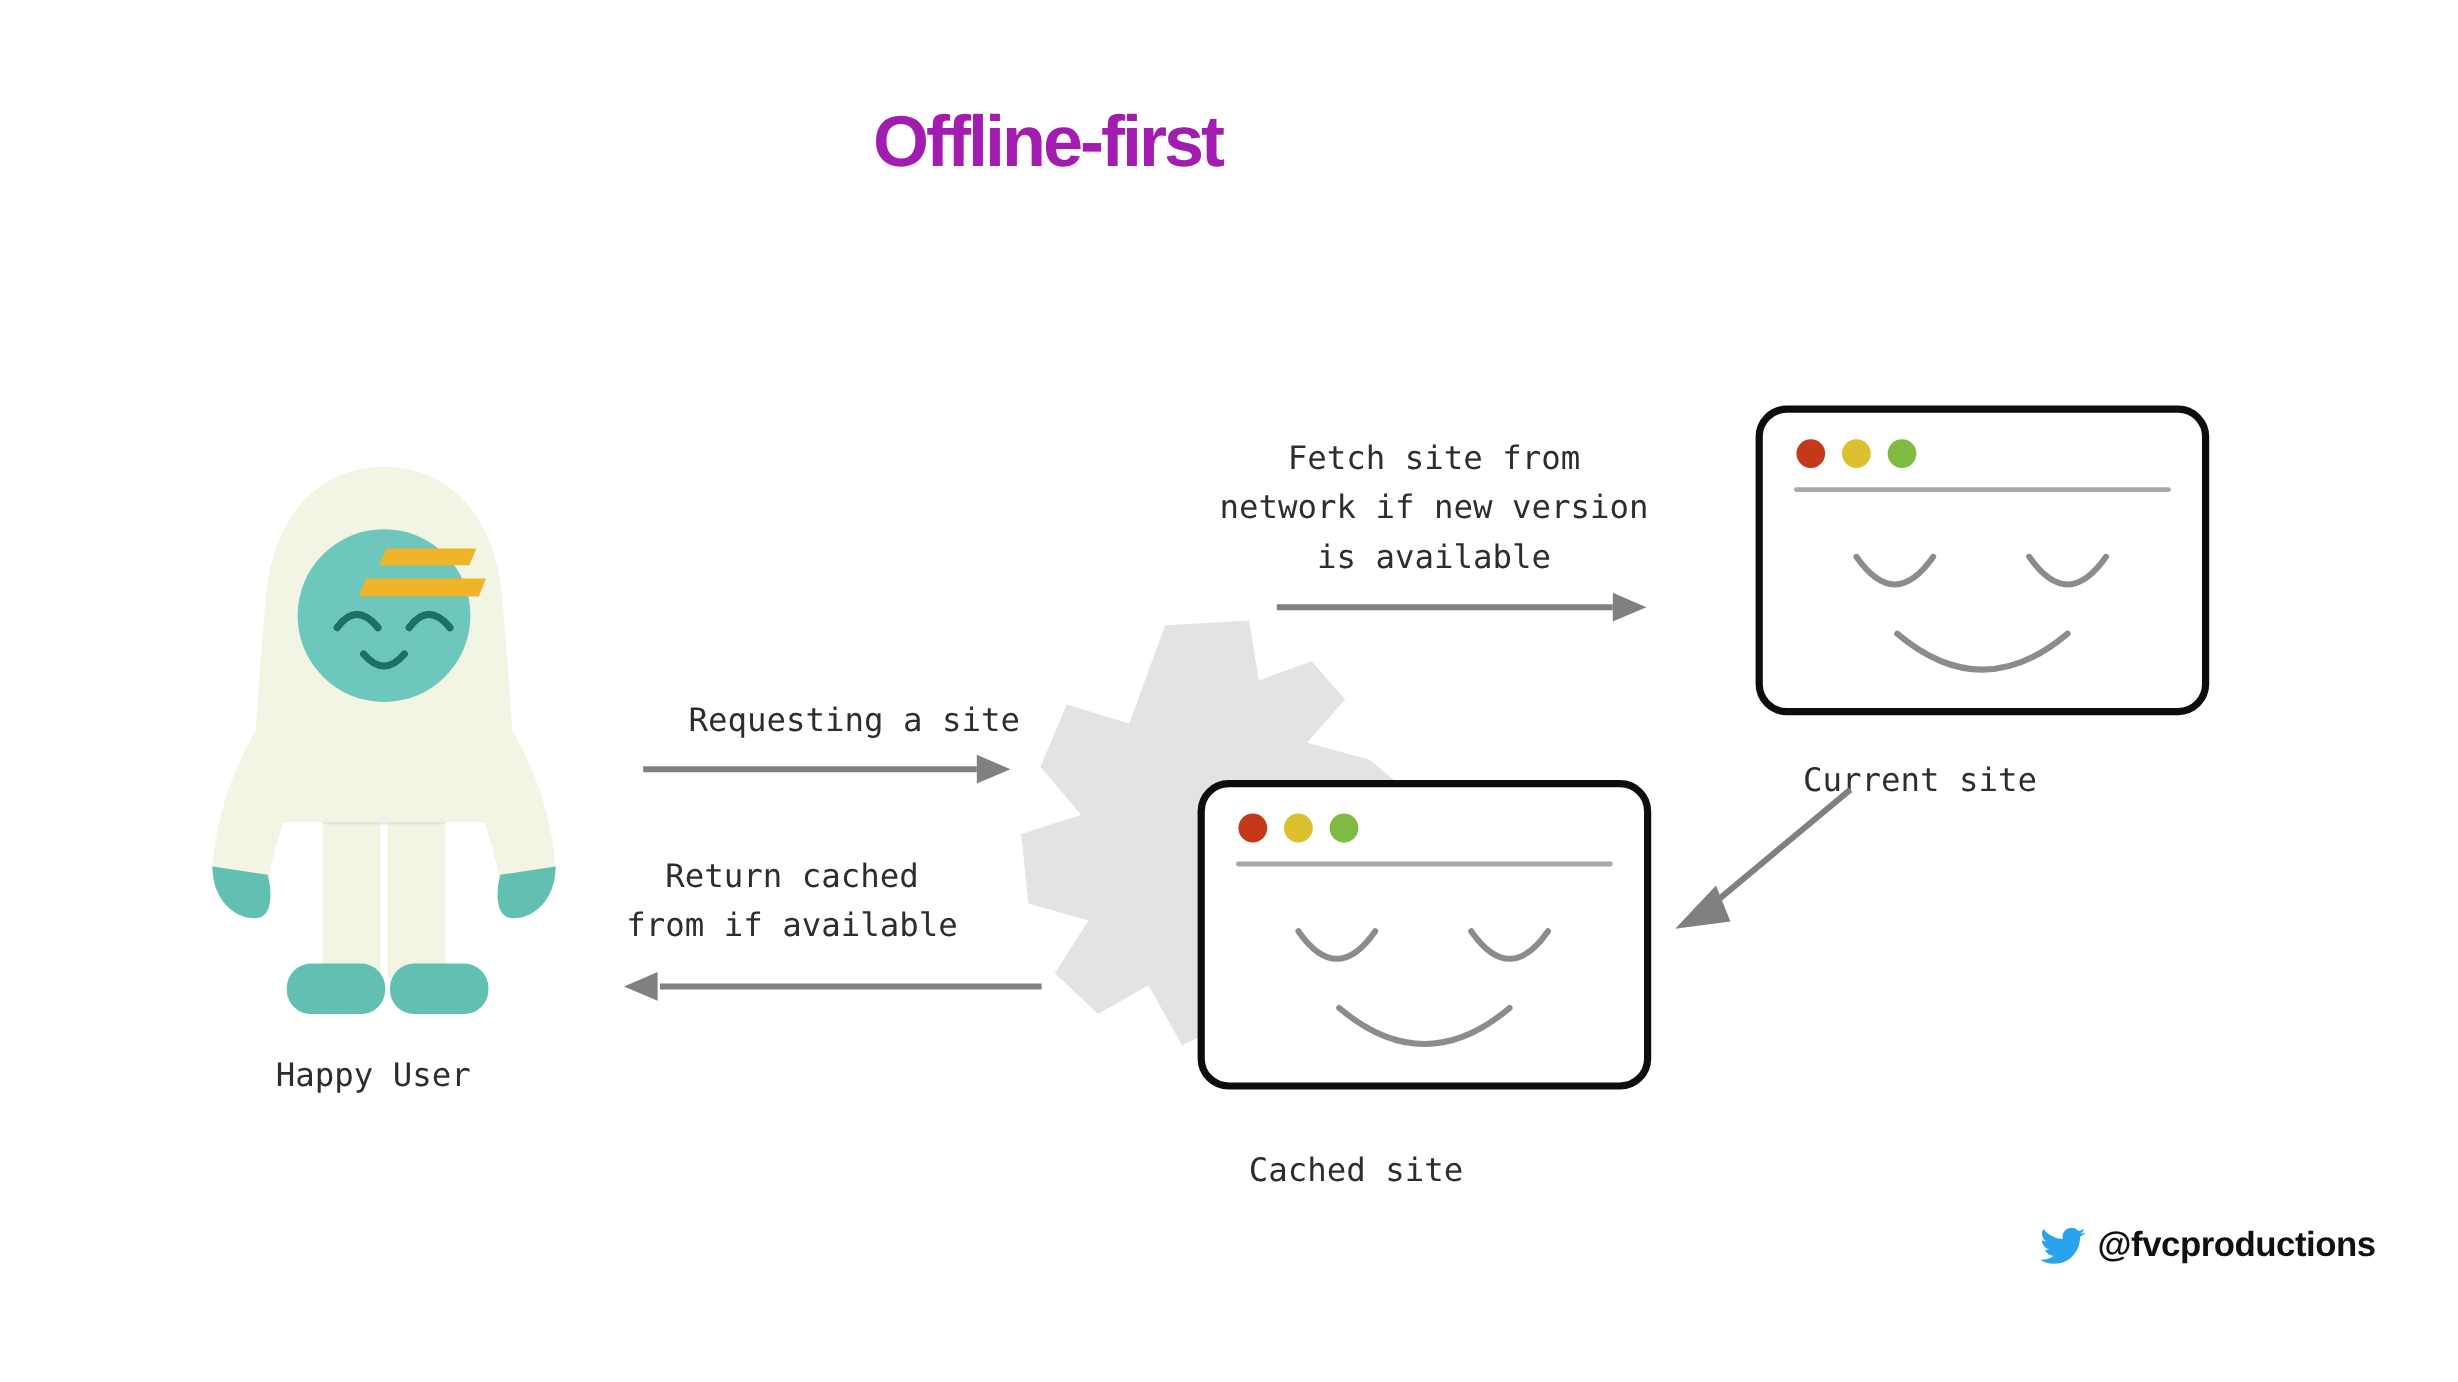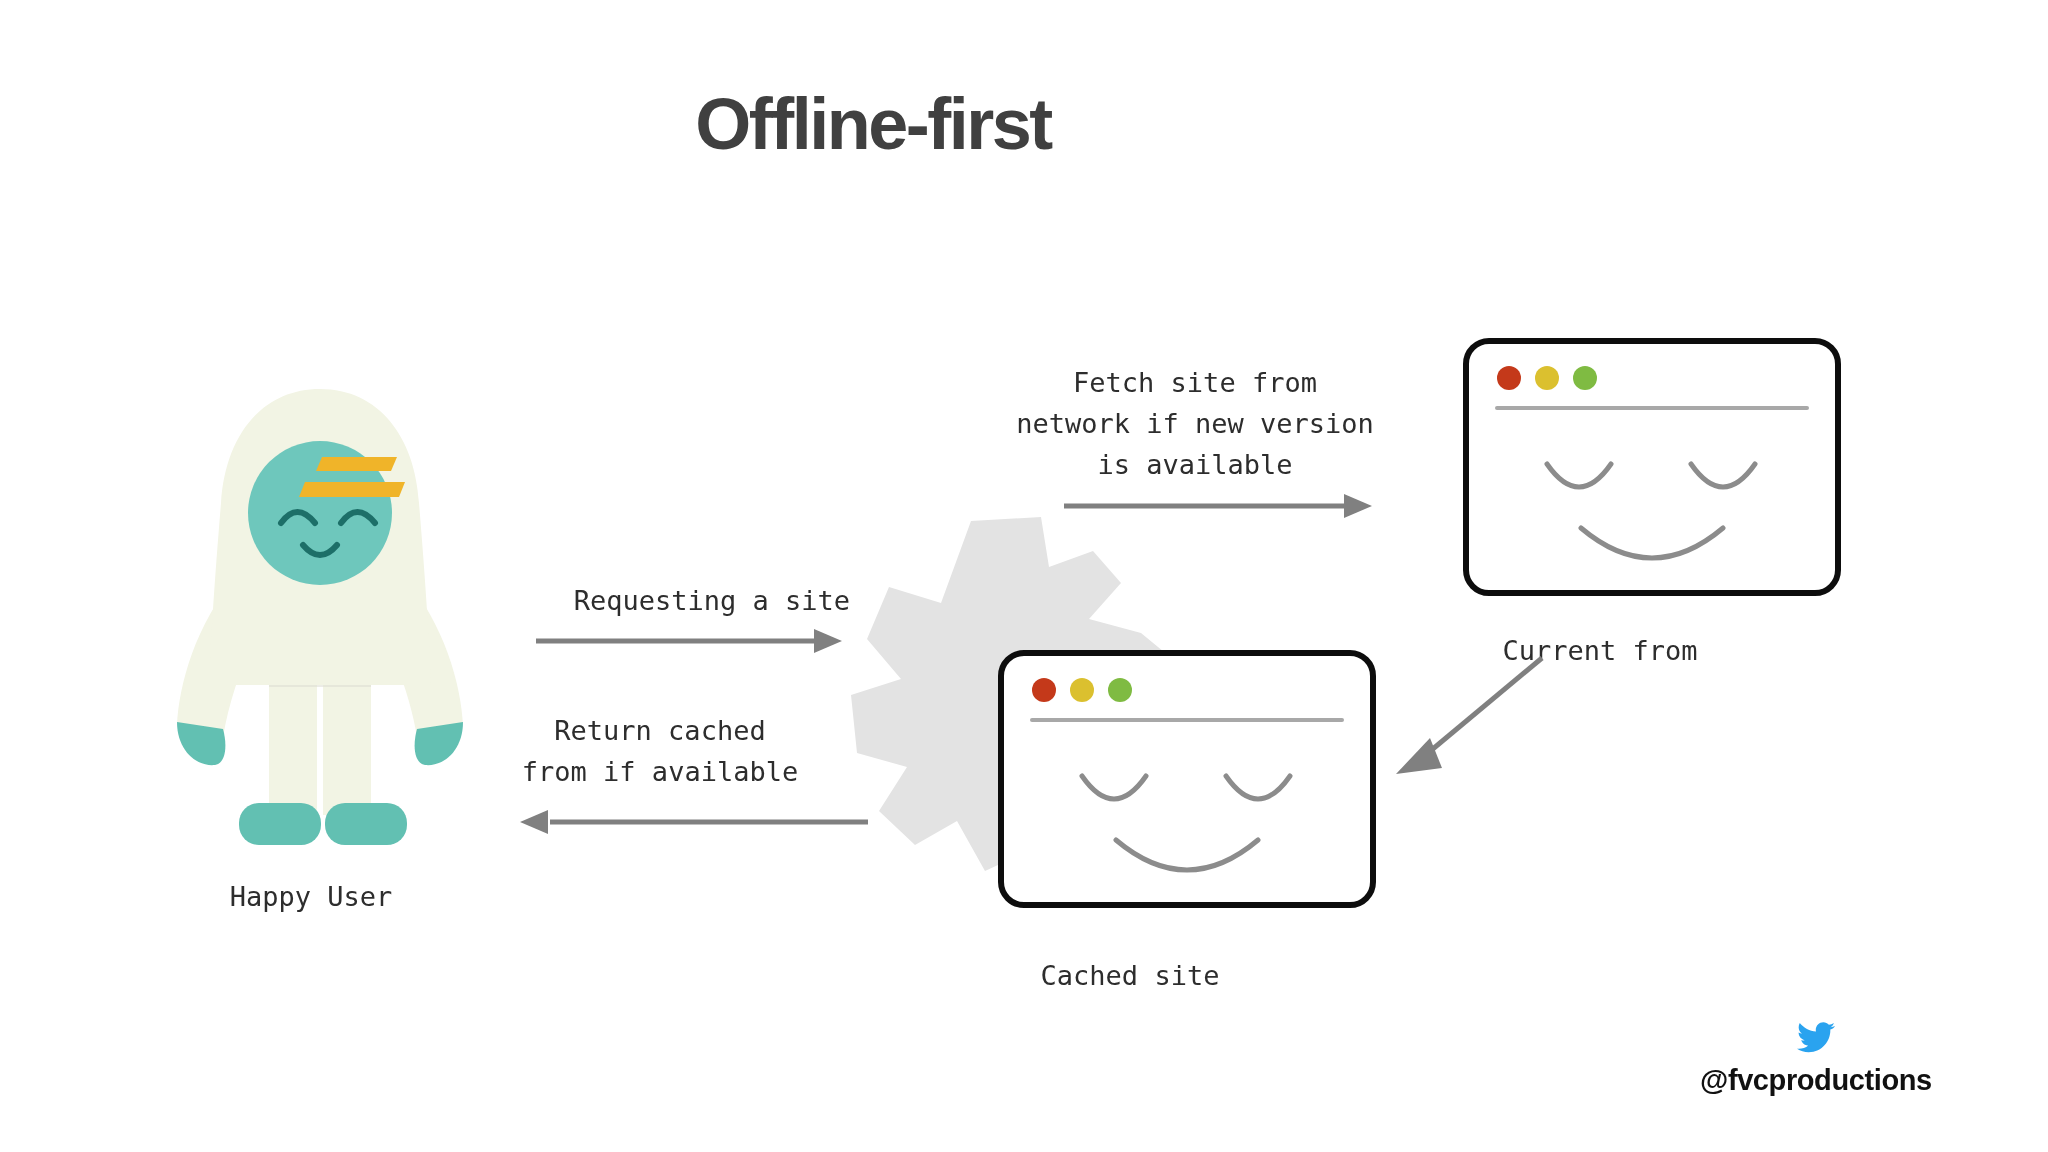--- a/index.html
+++ b/index.html
@@ -21,23 +21,23 @@
 
   
   #page-title {
     position: absolute;
     left: 0;
     top: 88px;
     width: 1746px;
     text-align: center;
     font-family: "Liberation Sans", sans-serif;
     font-weight: bold;
-    font-size: 72px;
+    font-size: 60px;
     letter-spacing: -2.5px;
-    color: #404040;
+    color: #a21caf;
     line-height: 1;
   }
 
   
   .mono-label {
     position: absolute;
     font-family: "DejaVu Sans Mono", "Liberation Mono", monospace;
     font-size: 27px;
     line-height: 41px;
     color: #2d2d2d;
@@ -149,21 +149,20 @@
   }
 
   
   #twitter-credit {
     position: absolute;
     left: 1700px;
     top: 1022px;
     display: flex;
     align-items: center;
     gap: 10px;
-    flex-direction: column;
   }
   #twitter-handle {
     font-family: "Liberation Sans", sans-serif;
     font-weight: bold;
     font-size: 29px;
     color: #111111;
     letter-spacing: -0.4px;
   }
 </style>
 </head>
@@ -215,21 +214,21 @@
       <span class="dot" style="background:#dbc02f"></span>
       <span class="dot" style="background:#7fbb42"></span>
     </div>
     <div class="toolbar-rule"></div>
     <svg class="window-face" viewBox="0 0 366 168">
       <path d="M78 42 q 32 46 64 0" stroke="#8c8c8c" stroke-width="5" fill="none" stroke-linecap="round"></path>
       <path d="M222 42 q 32 46 64 0" stroke="#8c8c8c" stroke-width="5" fill="none" stroke-linecap="round"></path>
       <path d="M112 106 q 71 60 142 0" stroke="#8c8c8c" stroke-width="5" fill="none" stroke-linecap="round"></path>
     </svg>
   </div>
-  <div id="current-site-label" class="mono-label">Current from</div>
+  <div id="current-site-label" class="mono-label">Current site</div>
 
   <div class="browser-window" id="win-cached" style="left:998px; top:650px; width:378px; height:258px;">
     <div class="dots-row">
       <span class="dot" style="background:#c4391a"></span>
       <span class="dot" style="background:#dbc02f"></span>
       <span class="dot" style="background:#7fbb42"></span>
     </div>
     <div class="toolbar-rule"></div>
     <svg class="window-face" viewBox="0 0 366 168">
       <path d="M78 42 q 32 46 64 0" stroke="#8c8c8c" stroke-width="5" fill="none" stroke-linecap="round"></path>

